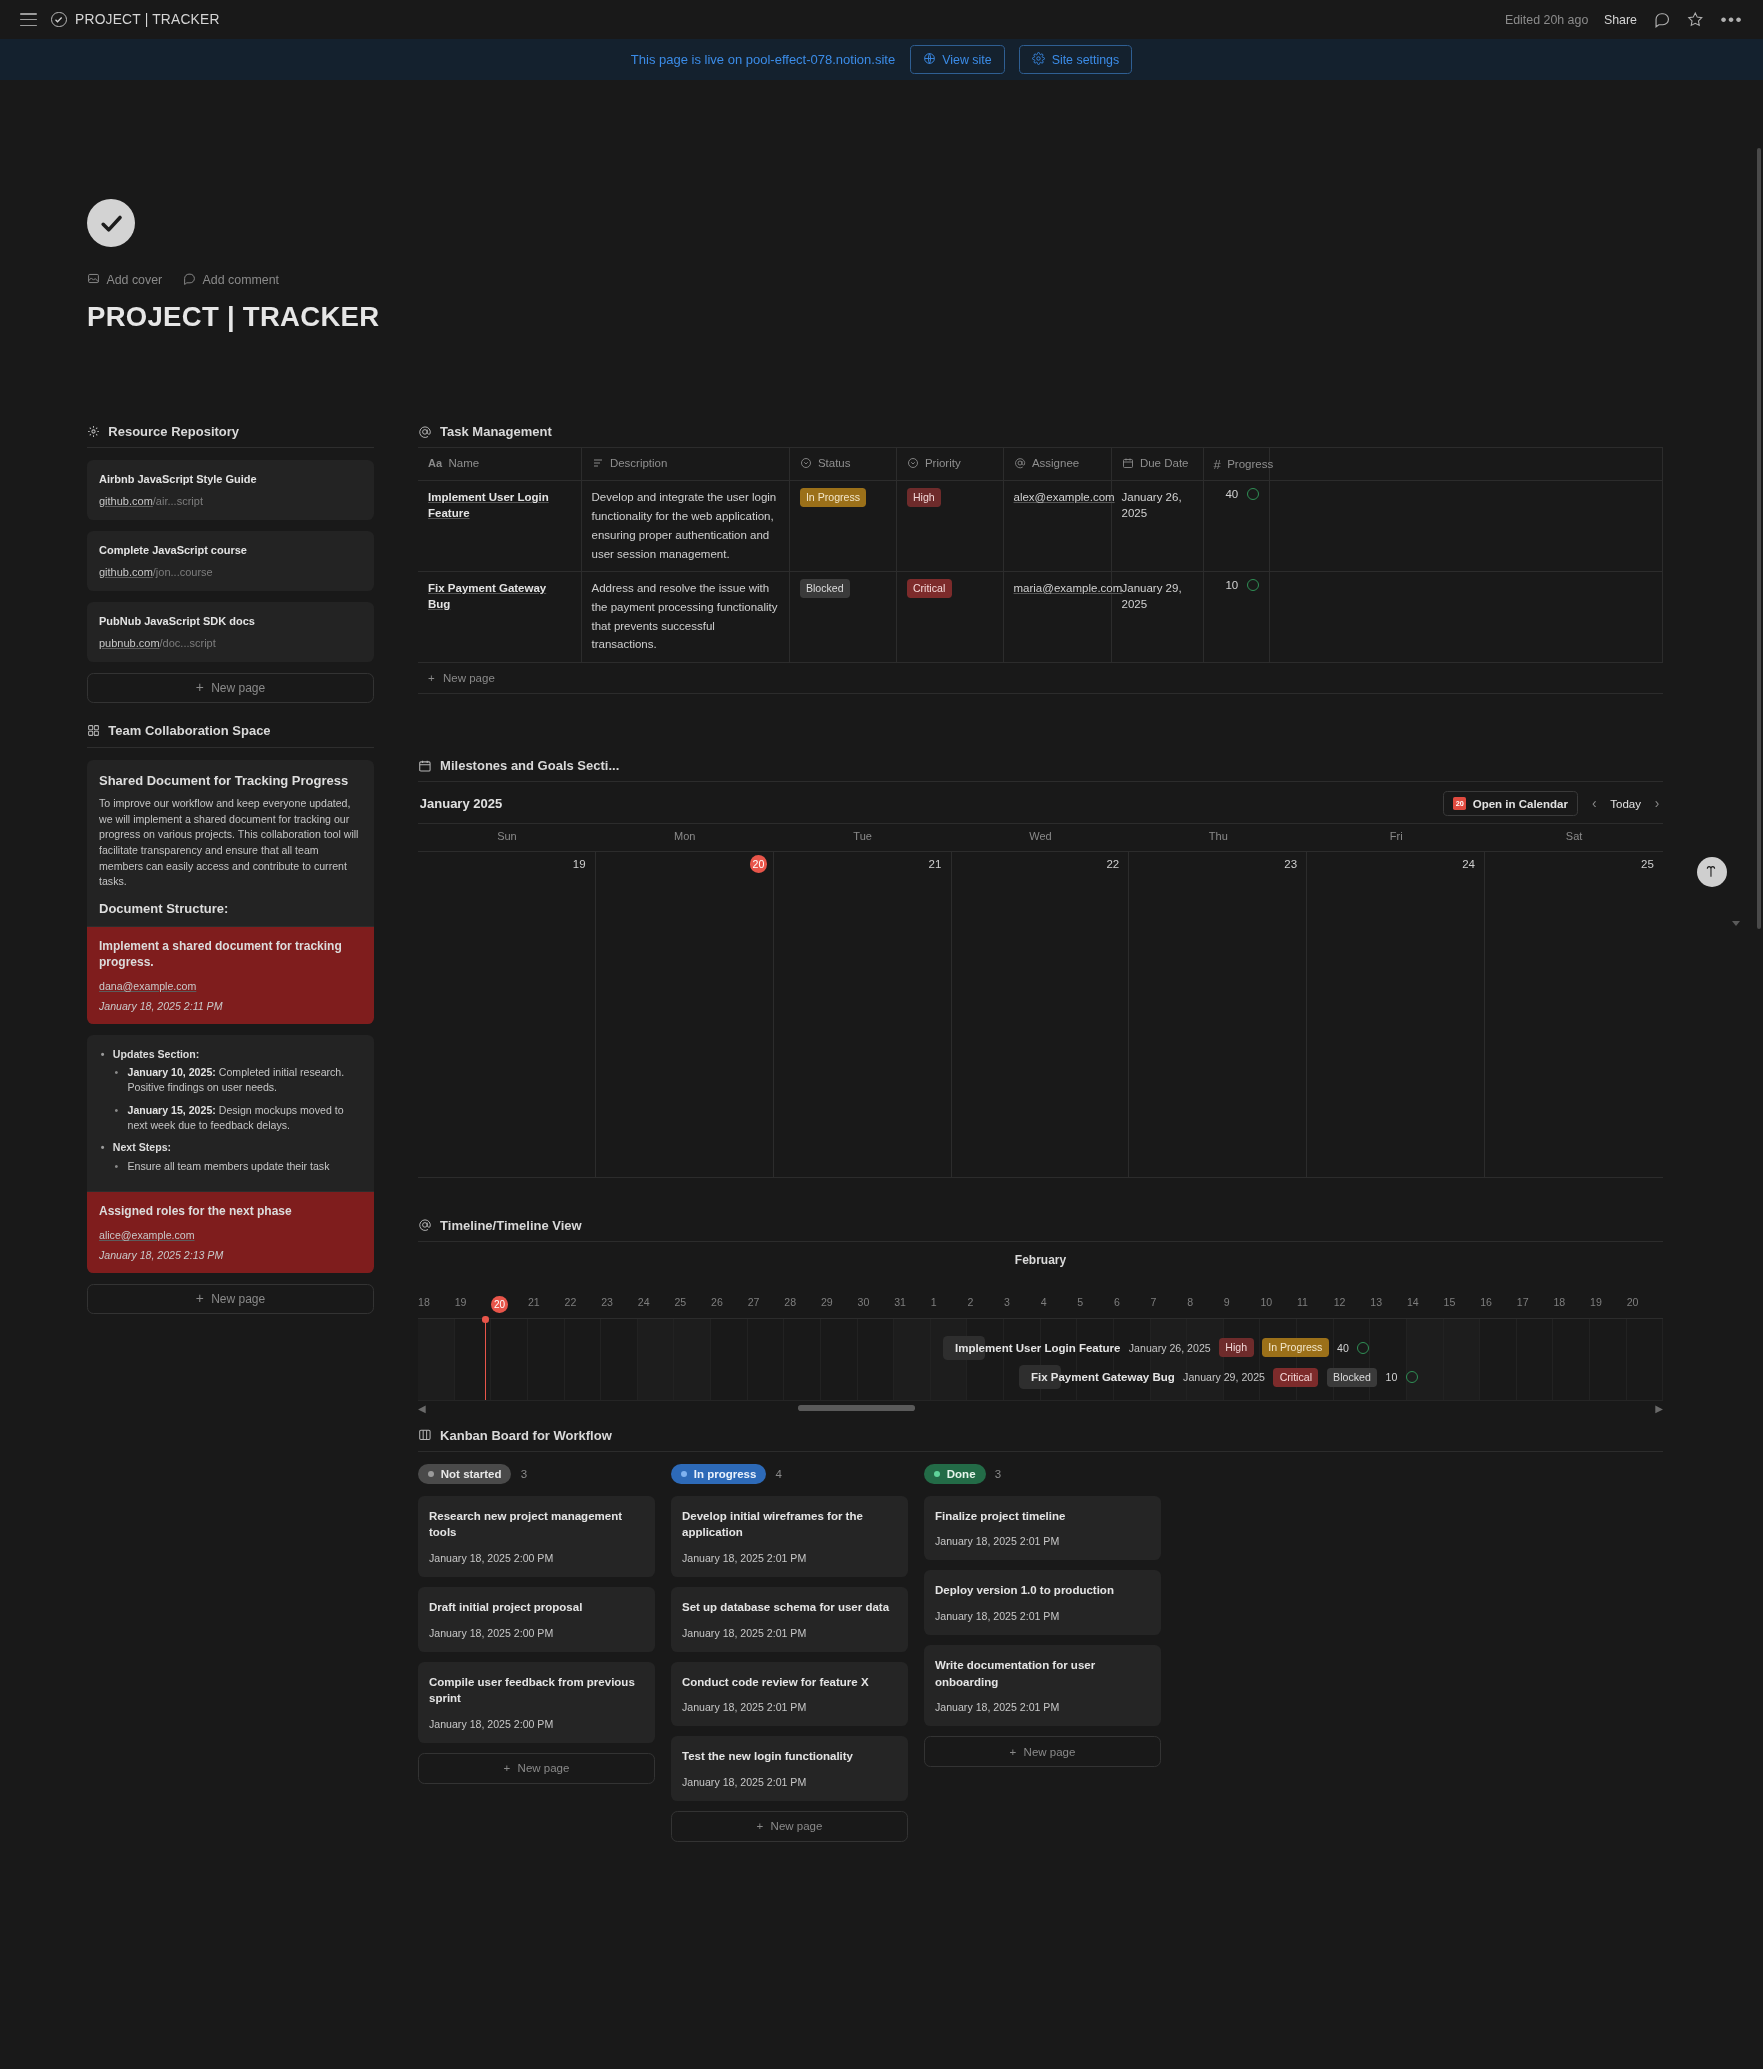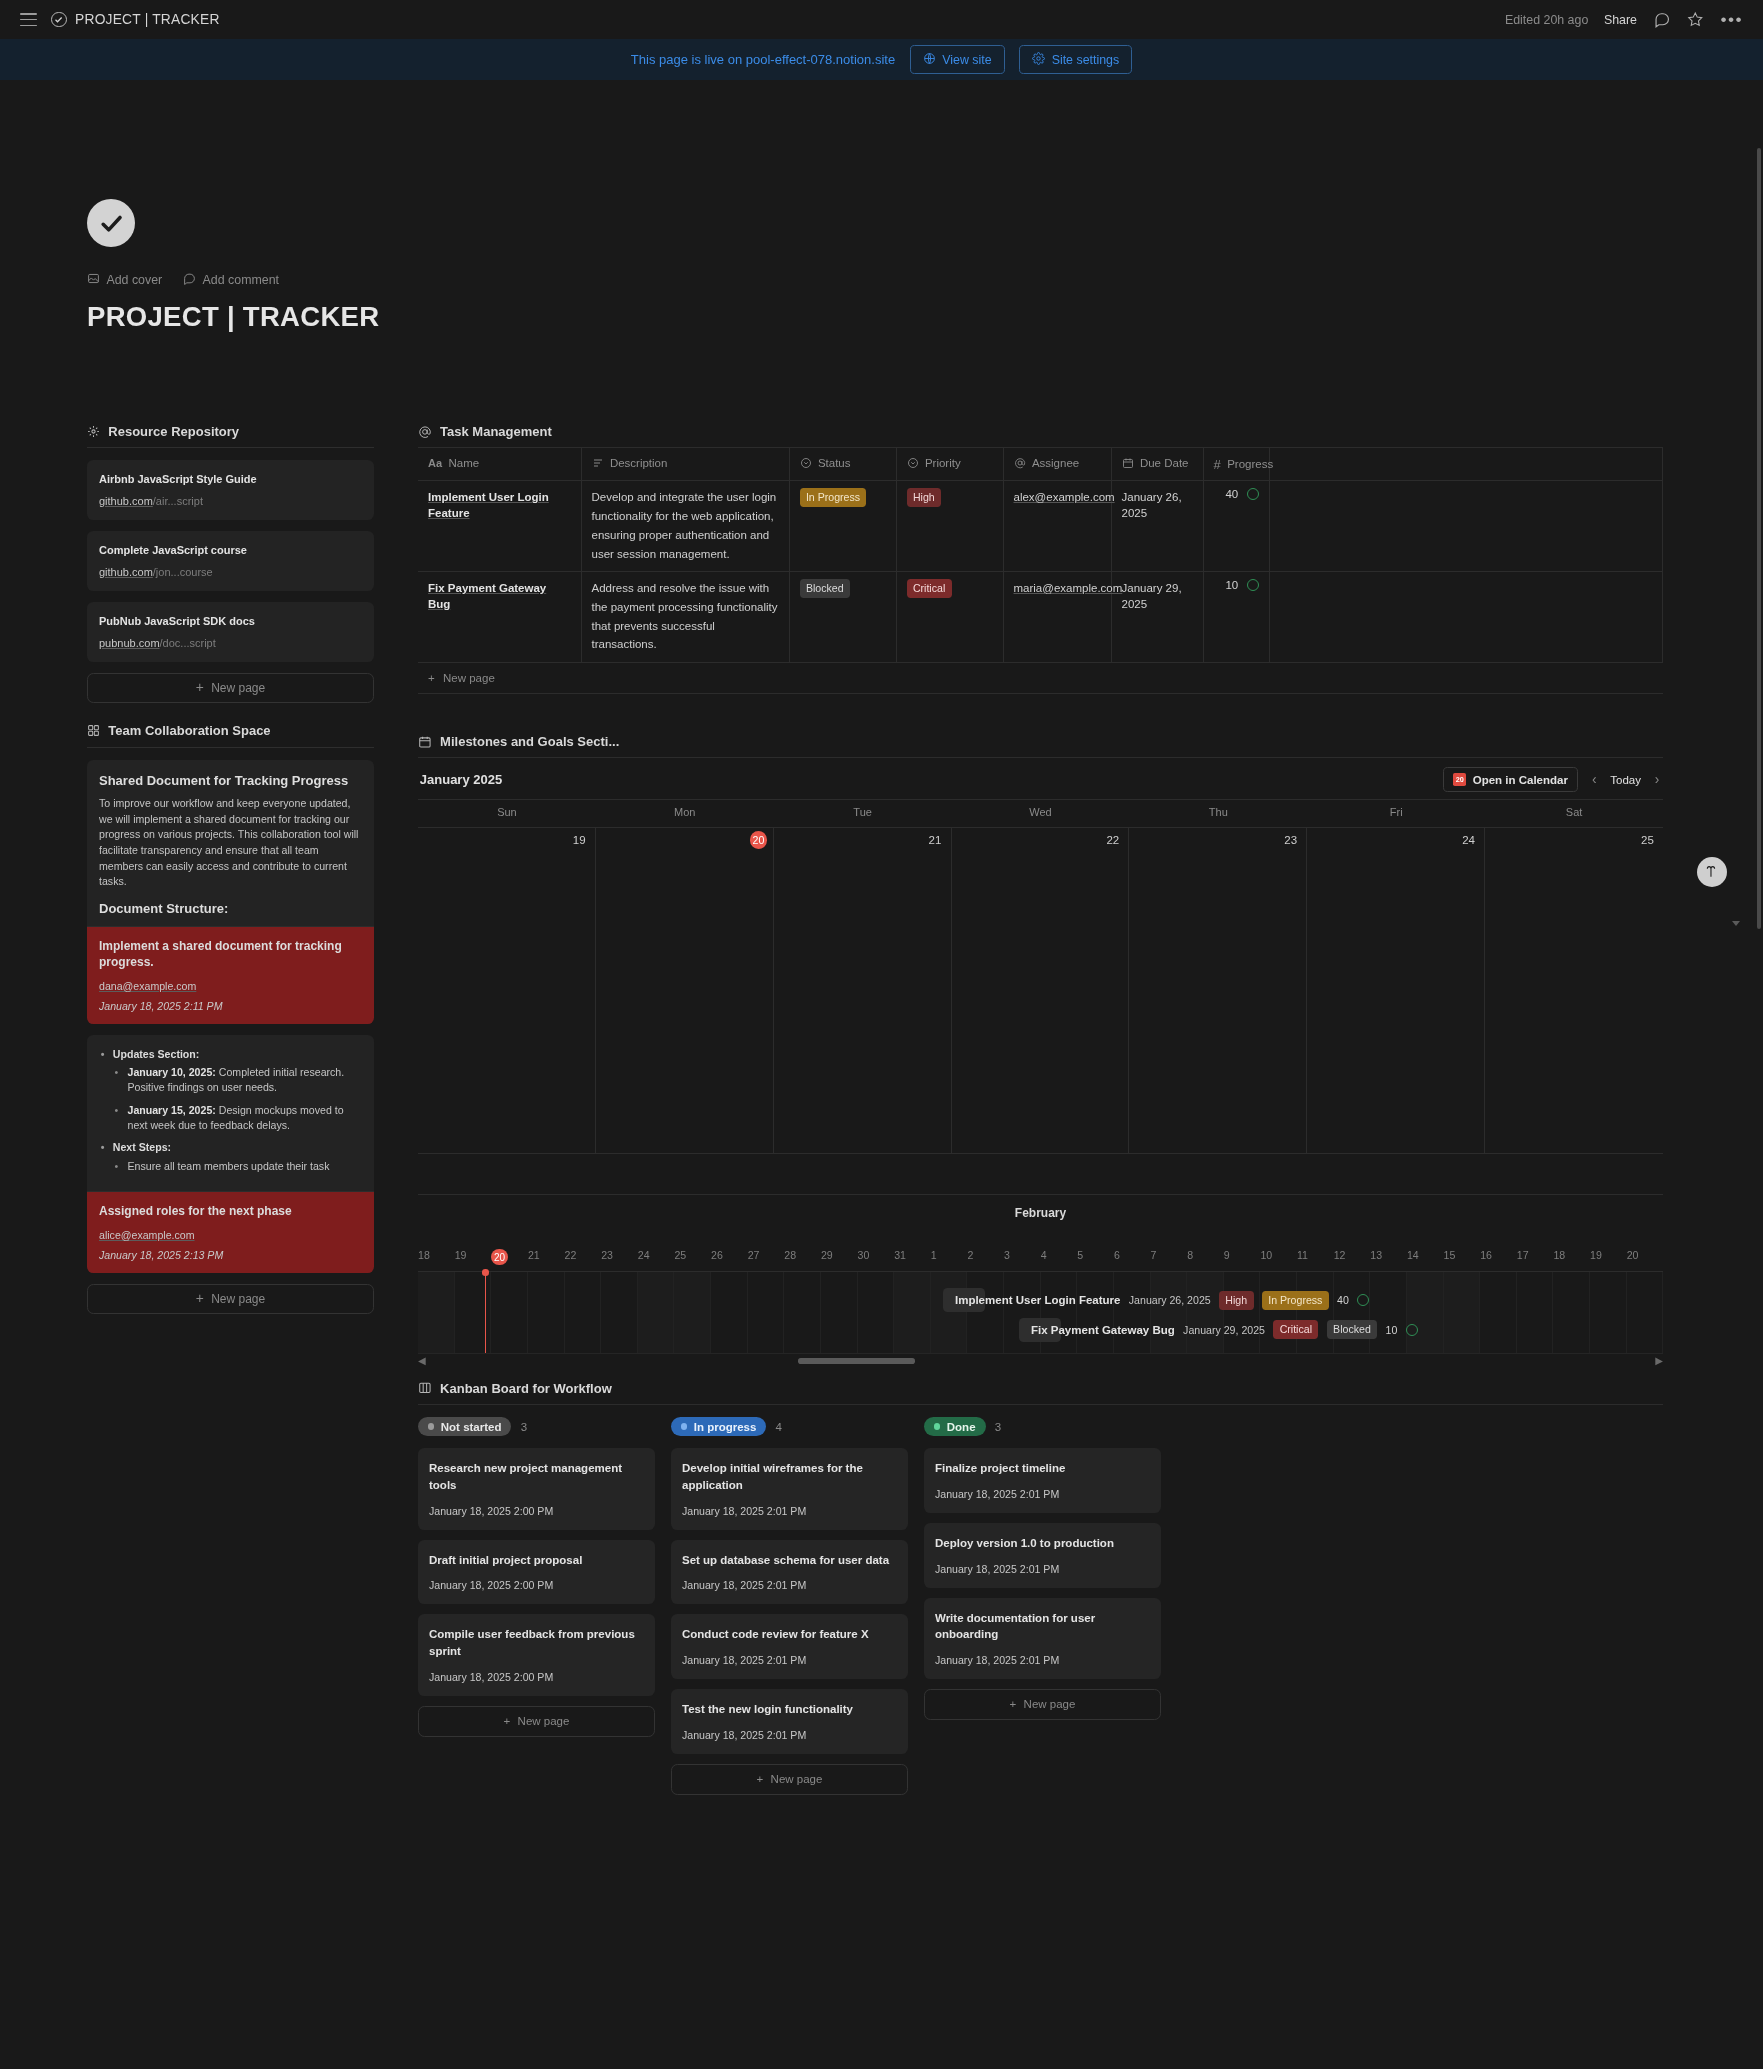--- a/index.html
+++ b/index.html
@@ -533,21 +533,21 @@
         </tbody>
       </table>
       <div class="rowfoot">
         <div class="newrow">
           <span>+</span>
           <span>New page</span>
         </div>
       </div>
     </div>
 
-    <div class="block" style="margin-top:40px">
+    <div class="block" style="margin-top:64px">
       <div class="blk-head">
         <span class="ico">
           <svg viewBox="0 0 24 24" fill="none" stroke="currentColor" stroke-width="1.8">
               <rect x="3" y="5" width="18" height="16" rx="2"></rect>
               <path d="M3 10h18M8 3v4M16 3v4"></path>
             </svg>
         </span>
         <span>Milestones and Goals Secti...</span>
       </div>
 
@@ -594,20 +594,29 @@
               <span class="cal-num">24</span>
             </div>
           <div class="cal-cell">
               <span class="cal-num">25</span>
             </div>
         </div>
       </div>
     </div>
 
     <div class="block" style="margin-top:40px">
+      <div class="blk-head">
+        <span class="ico">
+          <svg viewBox="0 0 24 24" fill="none" stroke="currentColor" stroke-width="1.7">
+              <circle cx="12" cy="12" r="4"></circle>
+              <path d="M16 8v5a3 3 0 0 0 5 2.2A9.2 9.2 0 1 0 17.5 20"></path>
+            </svg>
+        </span>
+        <span>Timeline/Timeline View</span>
+      </div>
 
       <div class="tl-wrap">
         <div class="tl-month">February</div>
         <div class="tl-rule" id="tl-ruler">
             <div class="tl-tick"><span>18</span></div>
             <div class="tl-tick"><span>19</span></div>
             <div class="tl-tick now"><span>20</span></div>
             <div class="tl-tick"><span>21</span></div>
             <div class="tl-tick"><span>22</span></div>
             <div class="tl-tick"><span>23</span></div>

